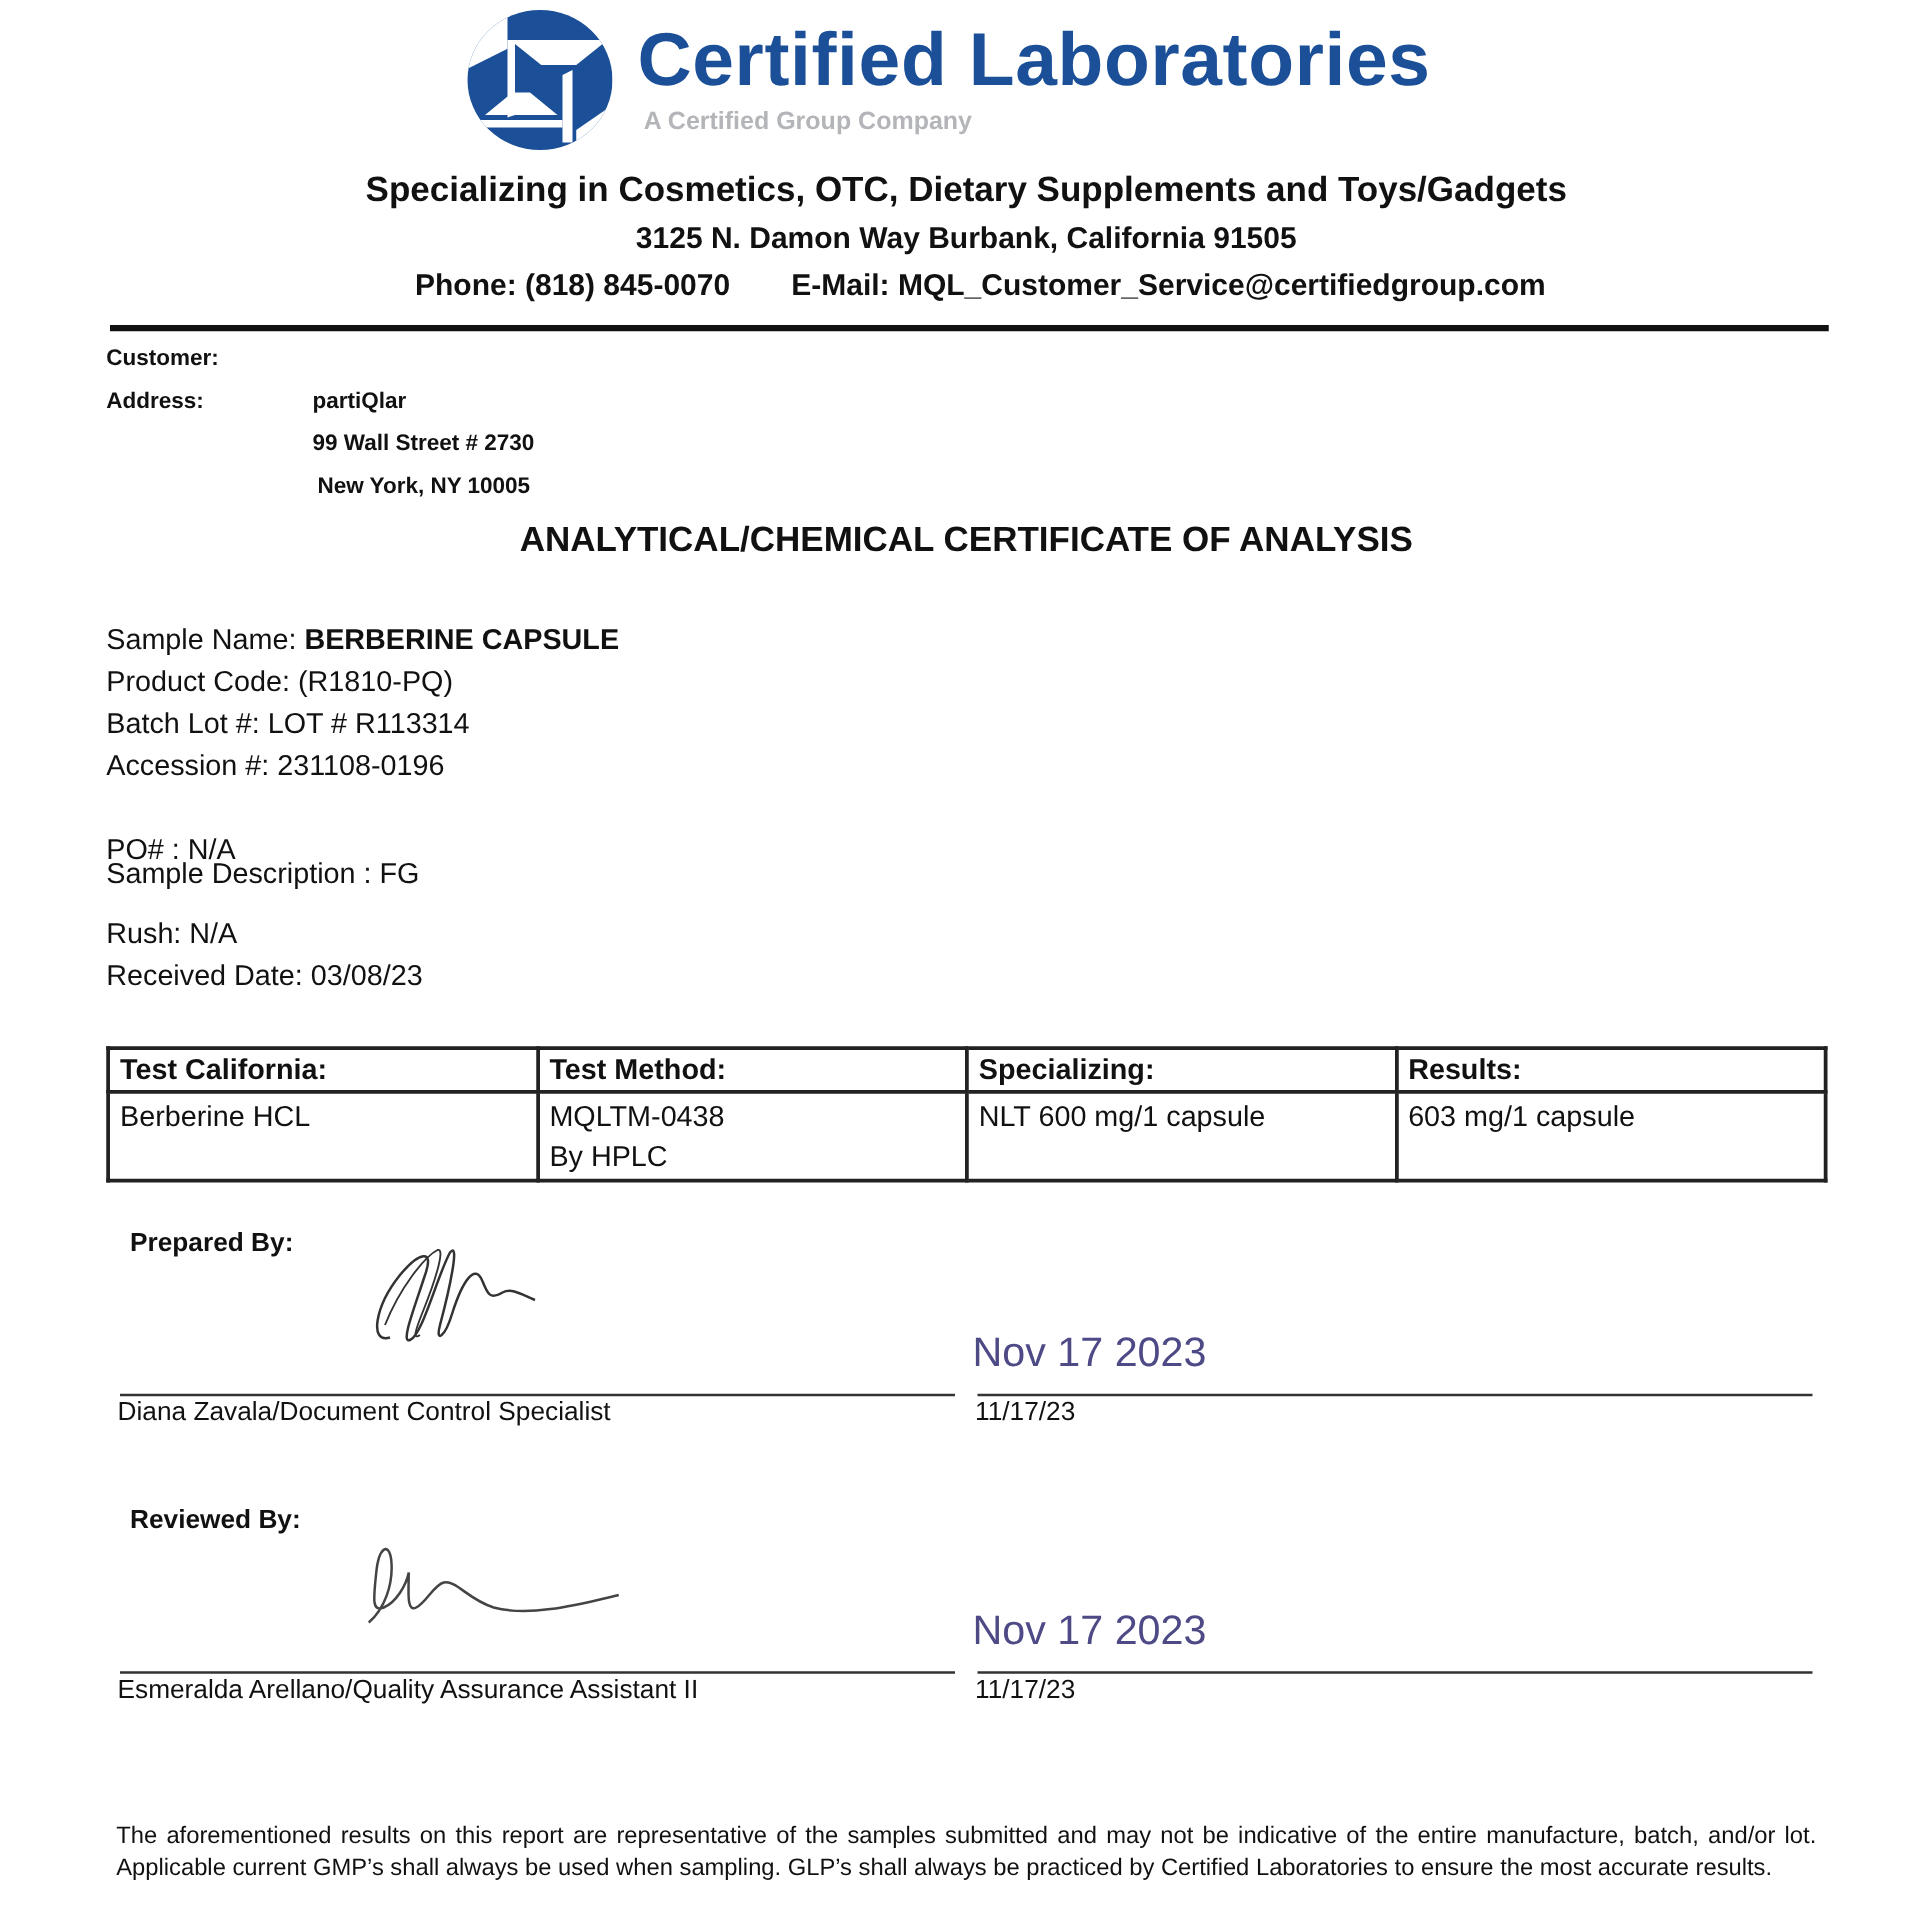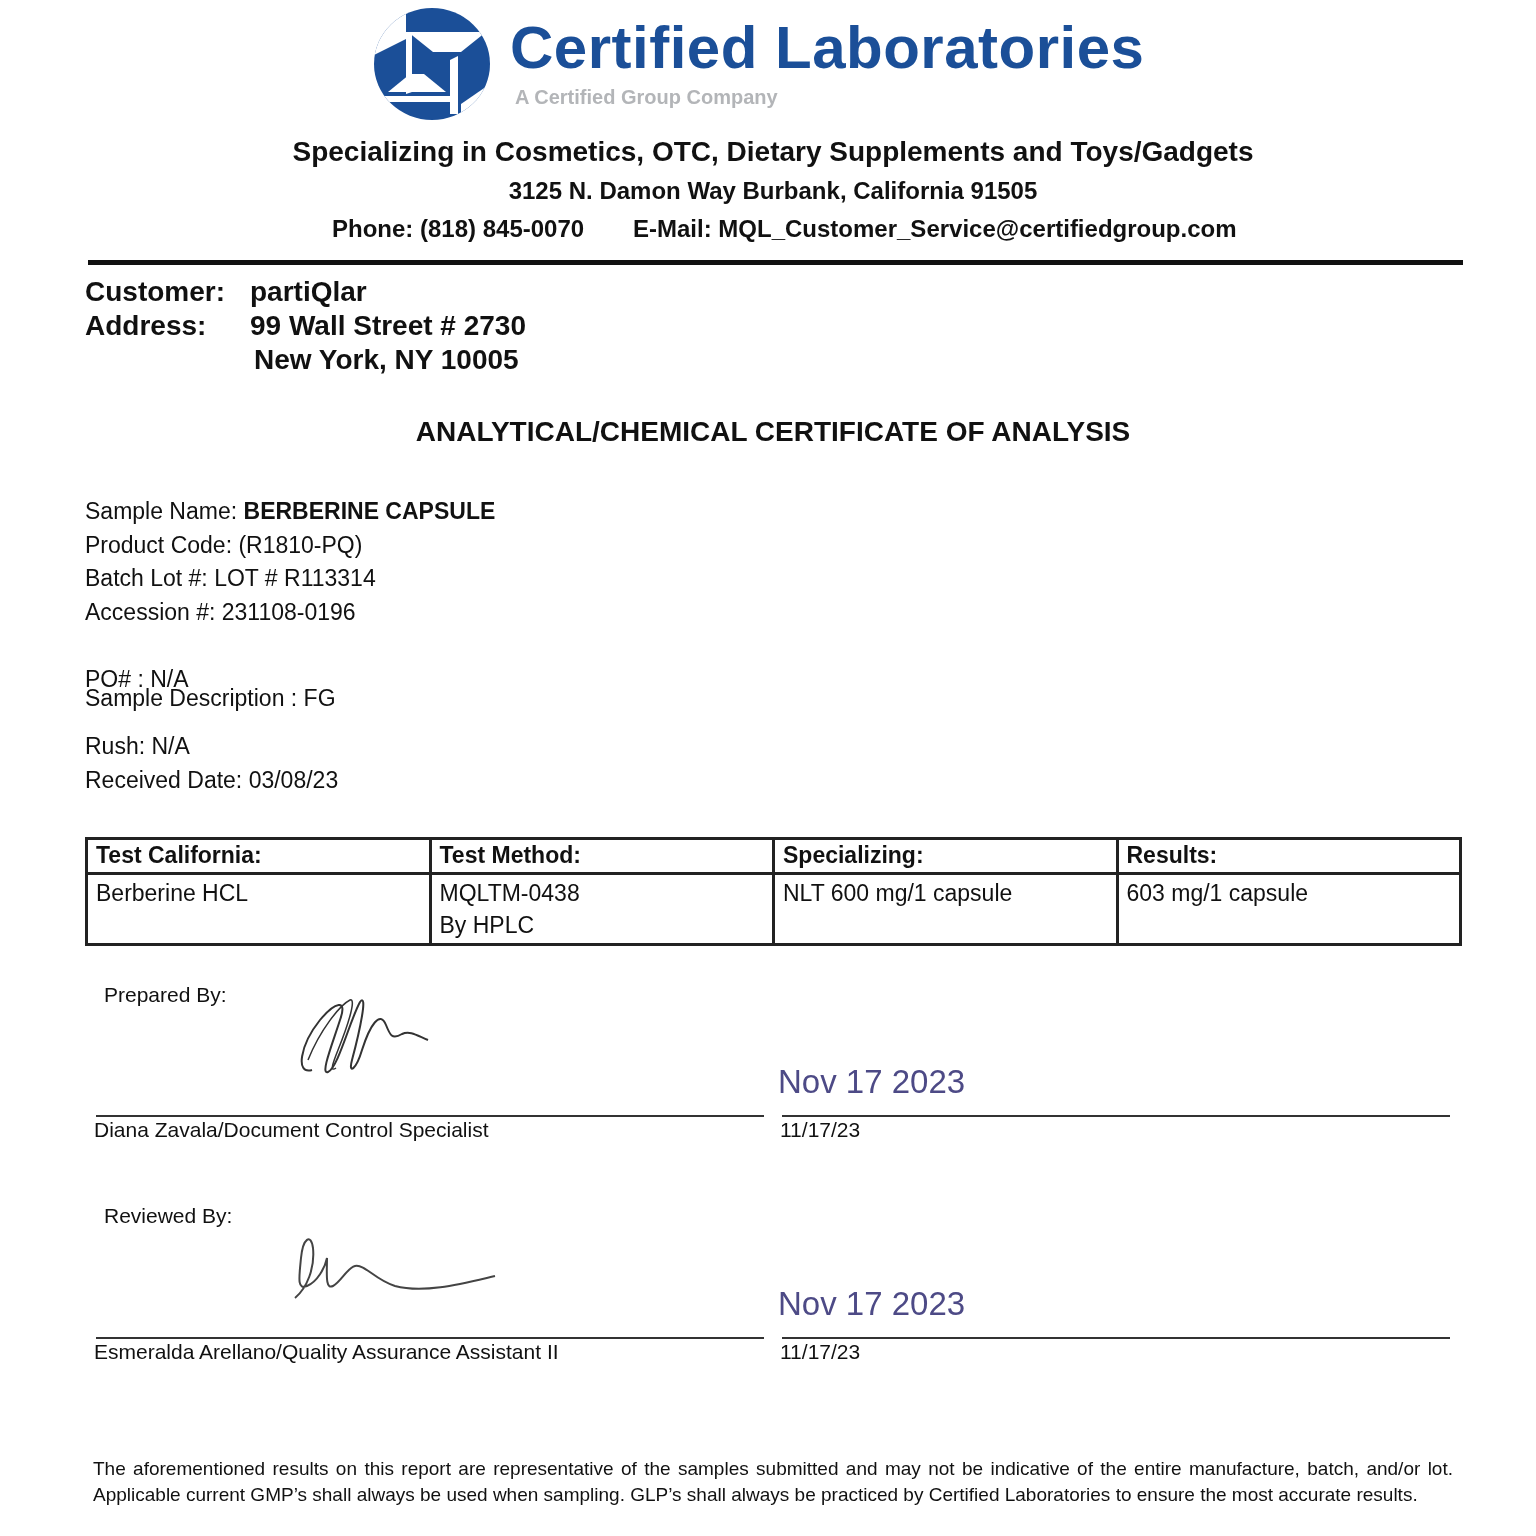--- a/index.html
+++ b/index.html
@@ -23,23 +23,23 @@
   
   .hdr { font-weight: bold; white-space: nowrap; color: #111; }
   .hdr-special { left: 0; width: 1546px; text-align: center; top: 136px; font-size: 28px; }
   .hdr-addr { left: 0; width: 1546px; text-align: center; top: 177px; font-size: 24px; }
   .hdr-phone { left: 332px; top: 215px; font-size: 24px; }
   .hdr-email { left: 633px; top: 215px; font-size: 24px; }
 
   .rule-thick { left: 88px; top: 260px; width: 1375px; height: 5px; background: #111; }
 
   
-  .cust-label, .cust-val { font-weight: bold; font-size: 28px; white-space: nowrap; }
+  .cust-label, .cust-val { font-weight: bold; font-size: 18px; white-space: nowrap; }
   .cust-label { left: 85px; }
-  .cust-val { left: 250px; }
+  .cust-val { left: 250px; margin-top: 34px; }
 
   .doc-title {
     left: 0; width: 1546px; text-align: center; top: 416px;
     font-size: 28px; font-weight: bold; white-space: nowrap;
   }
 
   .info { left: 85px; font-size: 23px; white-space: nowrap; line-height: 32px; }
   .info b { font-weight: bold; }
 
   
@@ -48,21 +48,21 @@
     font-size: 23px;
   }
   .results-table th, .results-table td {
     border: 3px solid #222; text-align: left; vertical-align: top;
     padding: 2px 8px; width: 25%;
   }
   .results-table th { font-weight: bold; height: 28px; }
   .results-table td { height: 60px; line-height: 32px; }
 
   
-  .sig-label { left: 104px; font-weight: normal; font-size: 21px; white-space: nowrap; }
+  .sig-label { left: 104px; font-weight: bold; font-size: 21px; white-space: nowrap; }
   .sig-line { height: 2px; background: #333; }
   .sig-name { left: 94px; font-size: 21px; white-space: nowrap; }
   .sig-date-stamp { left: 778px; font-size: 33px; color: #4d4a86; white-space: nowrap; }
   .sig-date { left: 780px; font-size: 21px; white-space: nowrap; }
 
   .disclaimer {
     left: 93px; top: 1456px; width: 1360px; font-size: 19px; line-height: 26px;
     text-align: justify; text-align-last: left;
   }
 </style>

